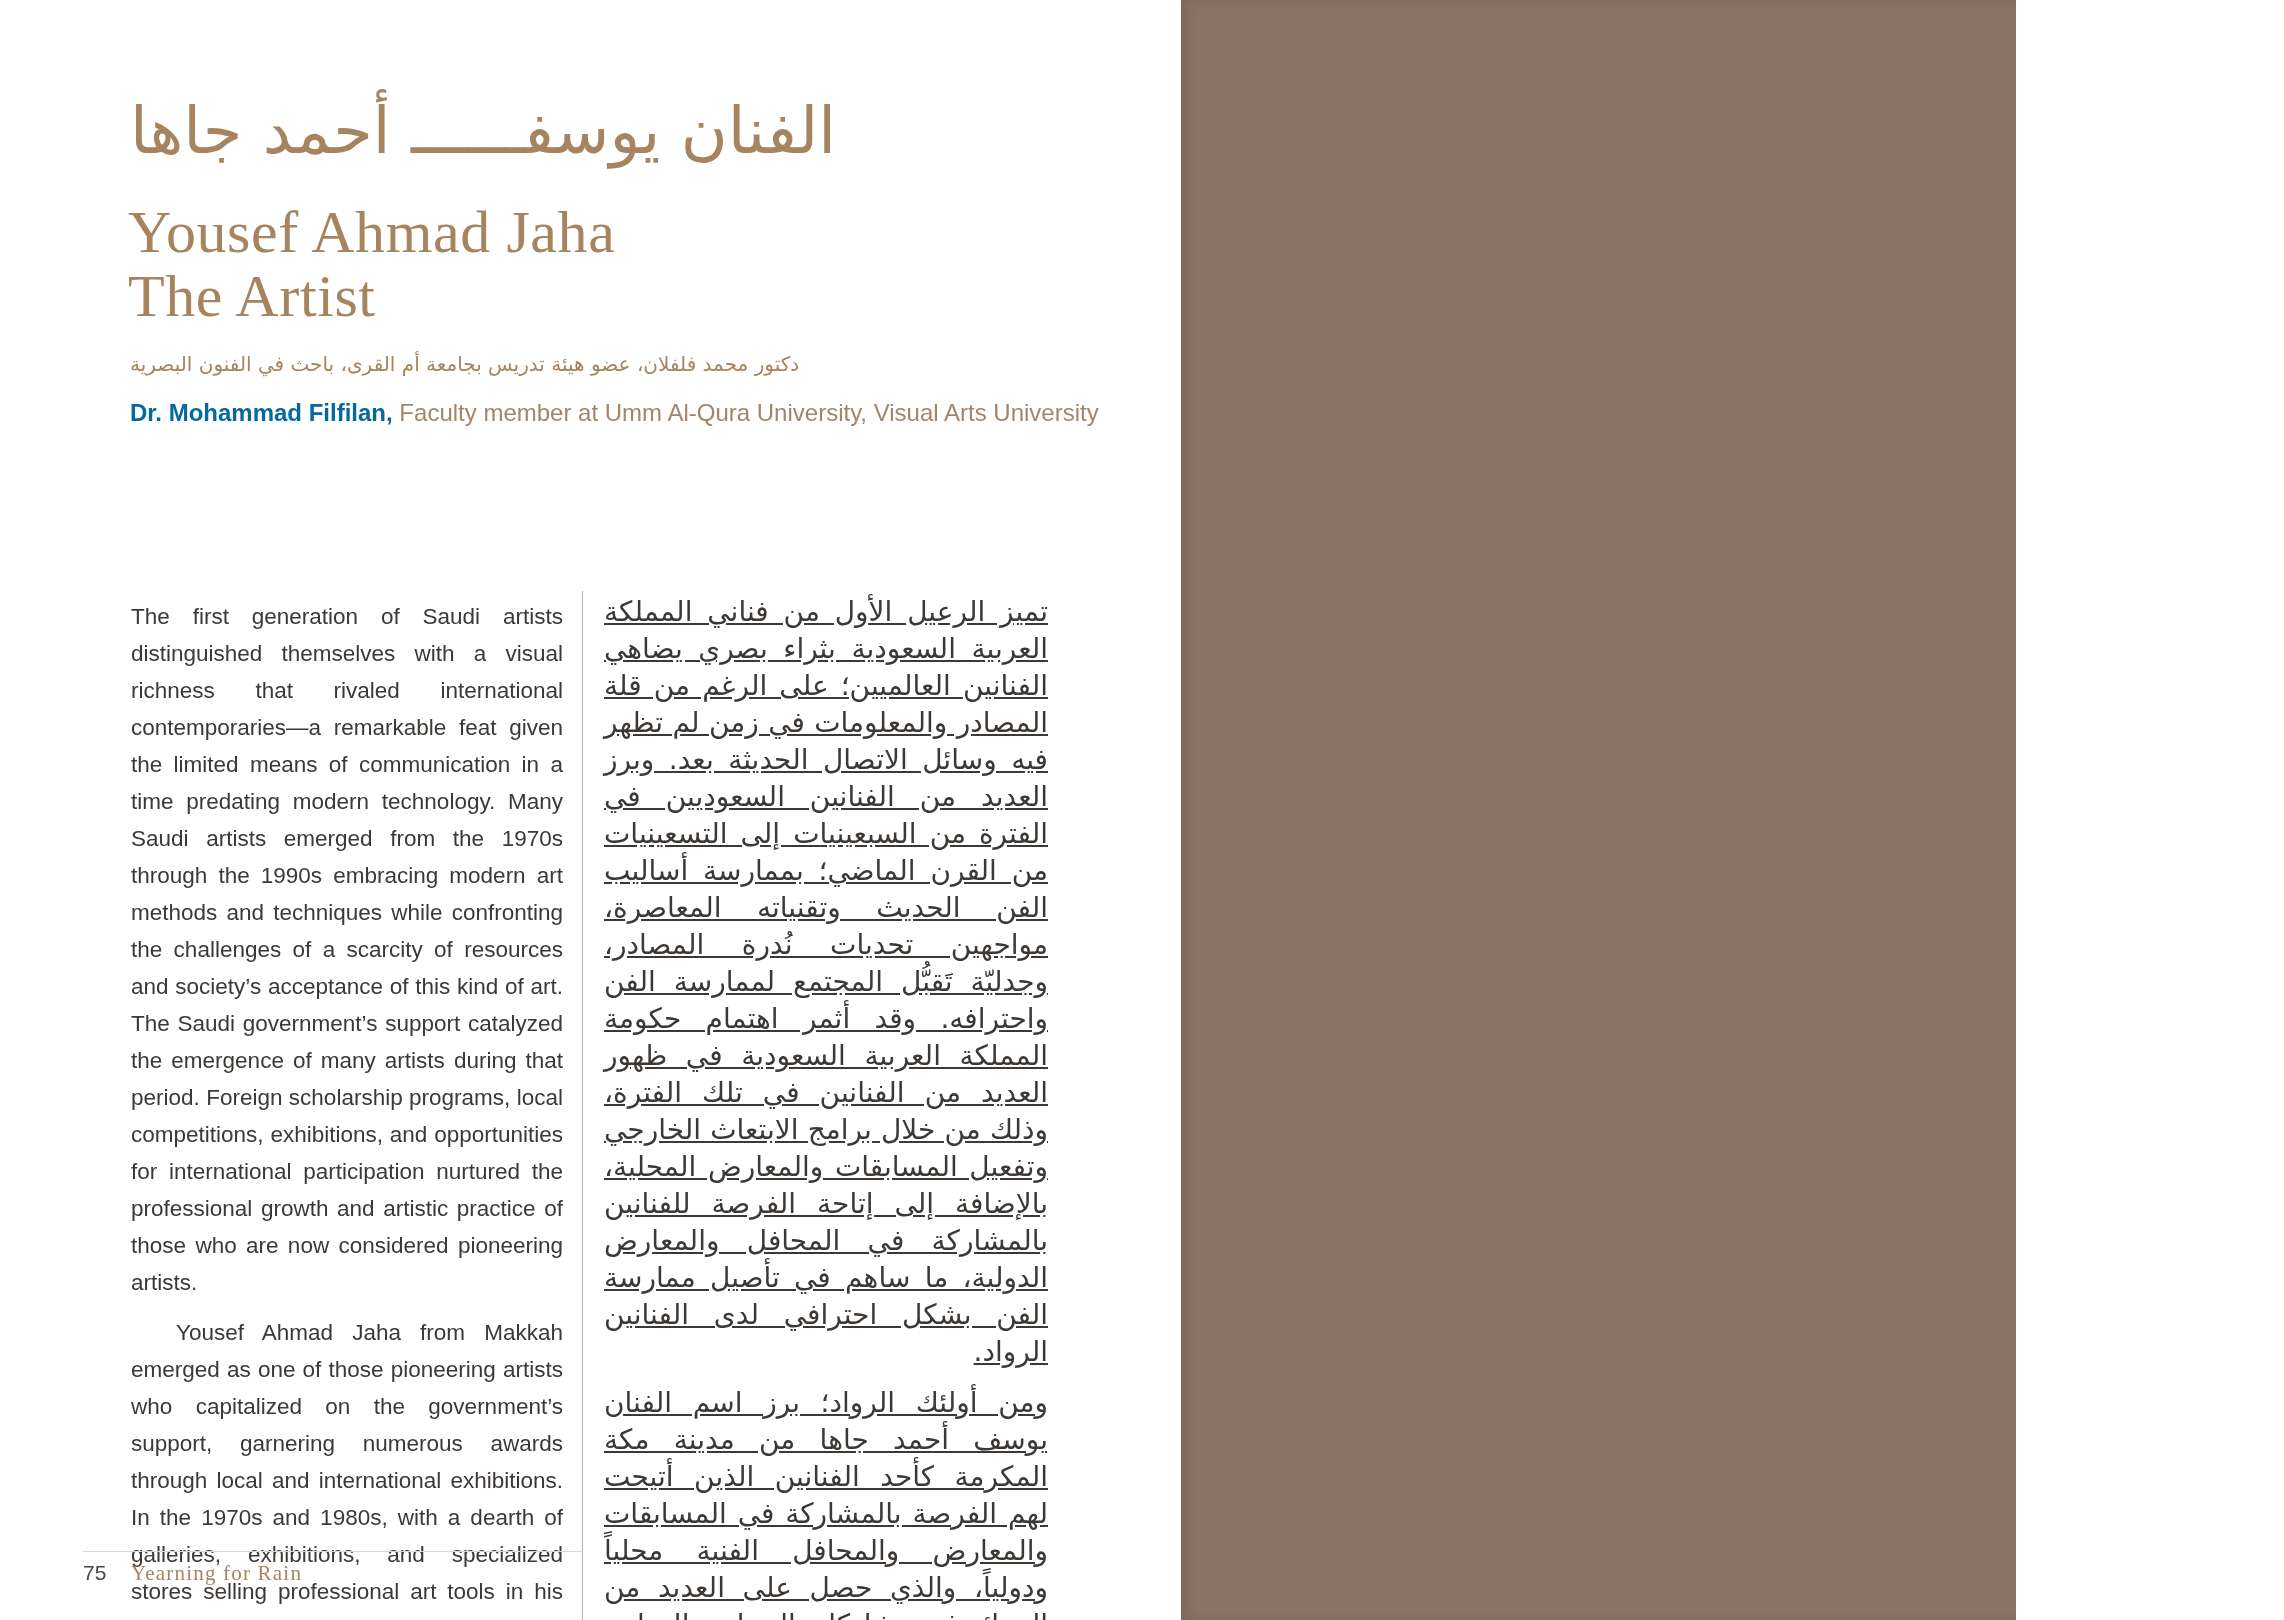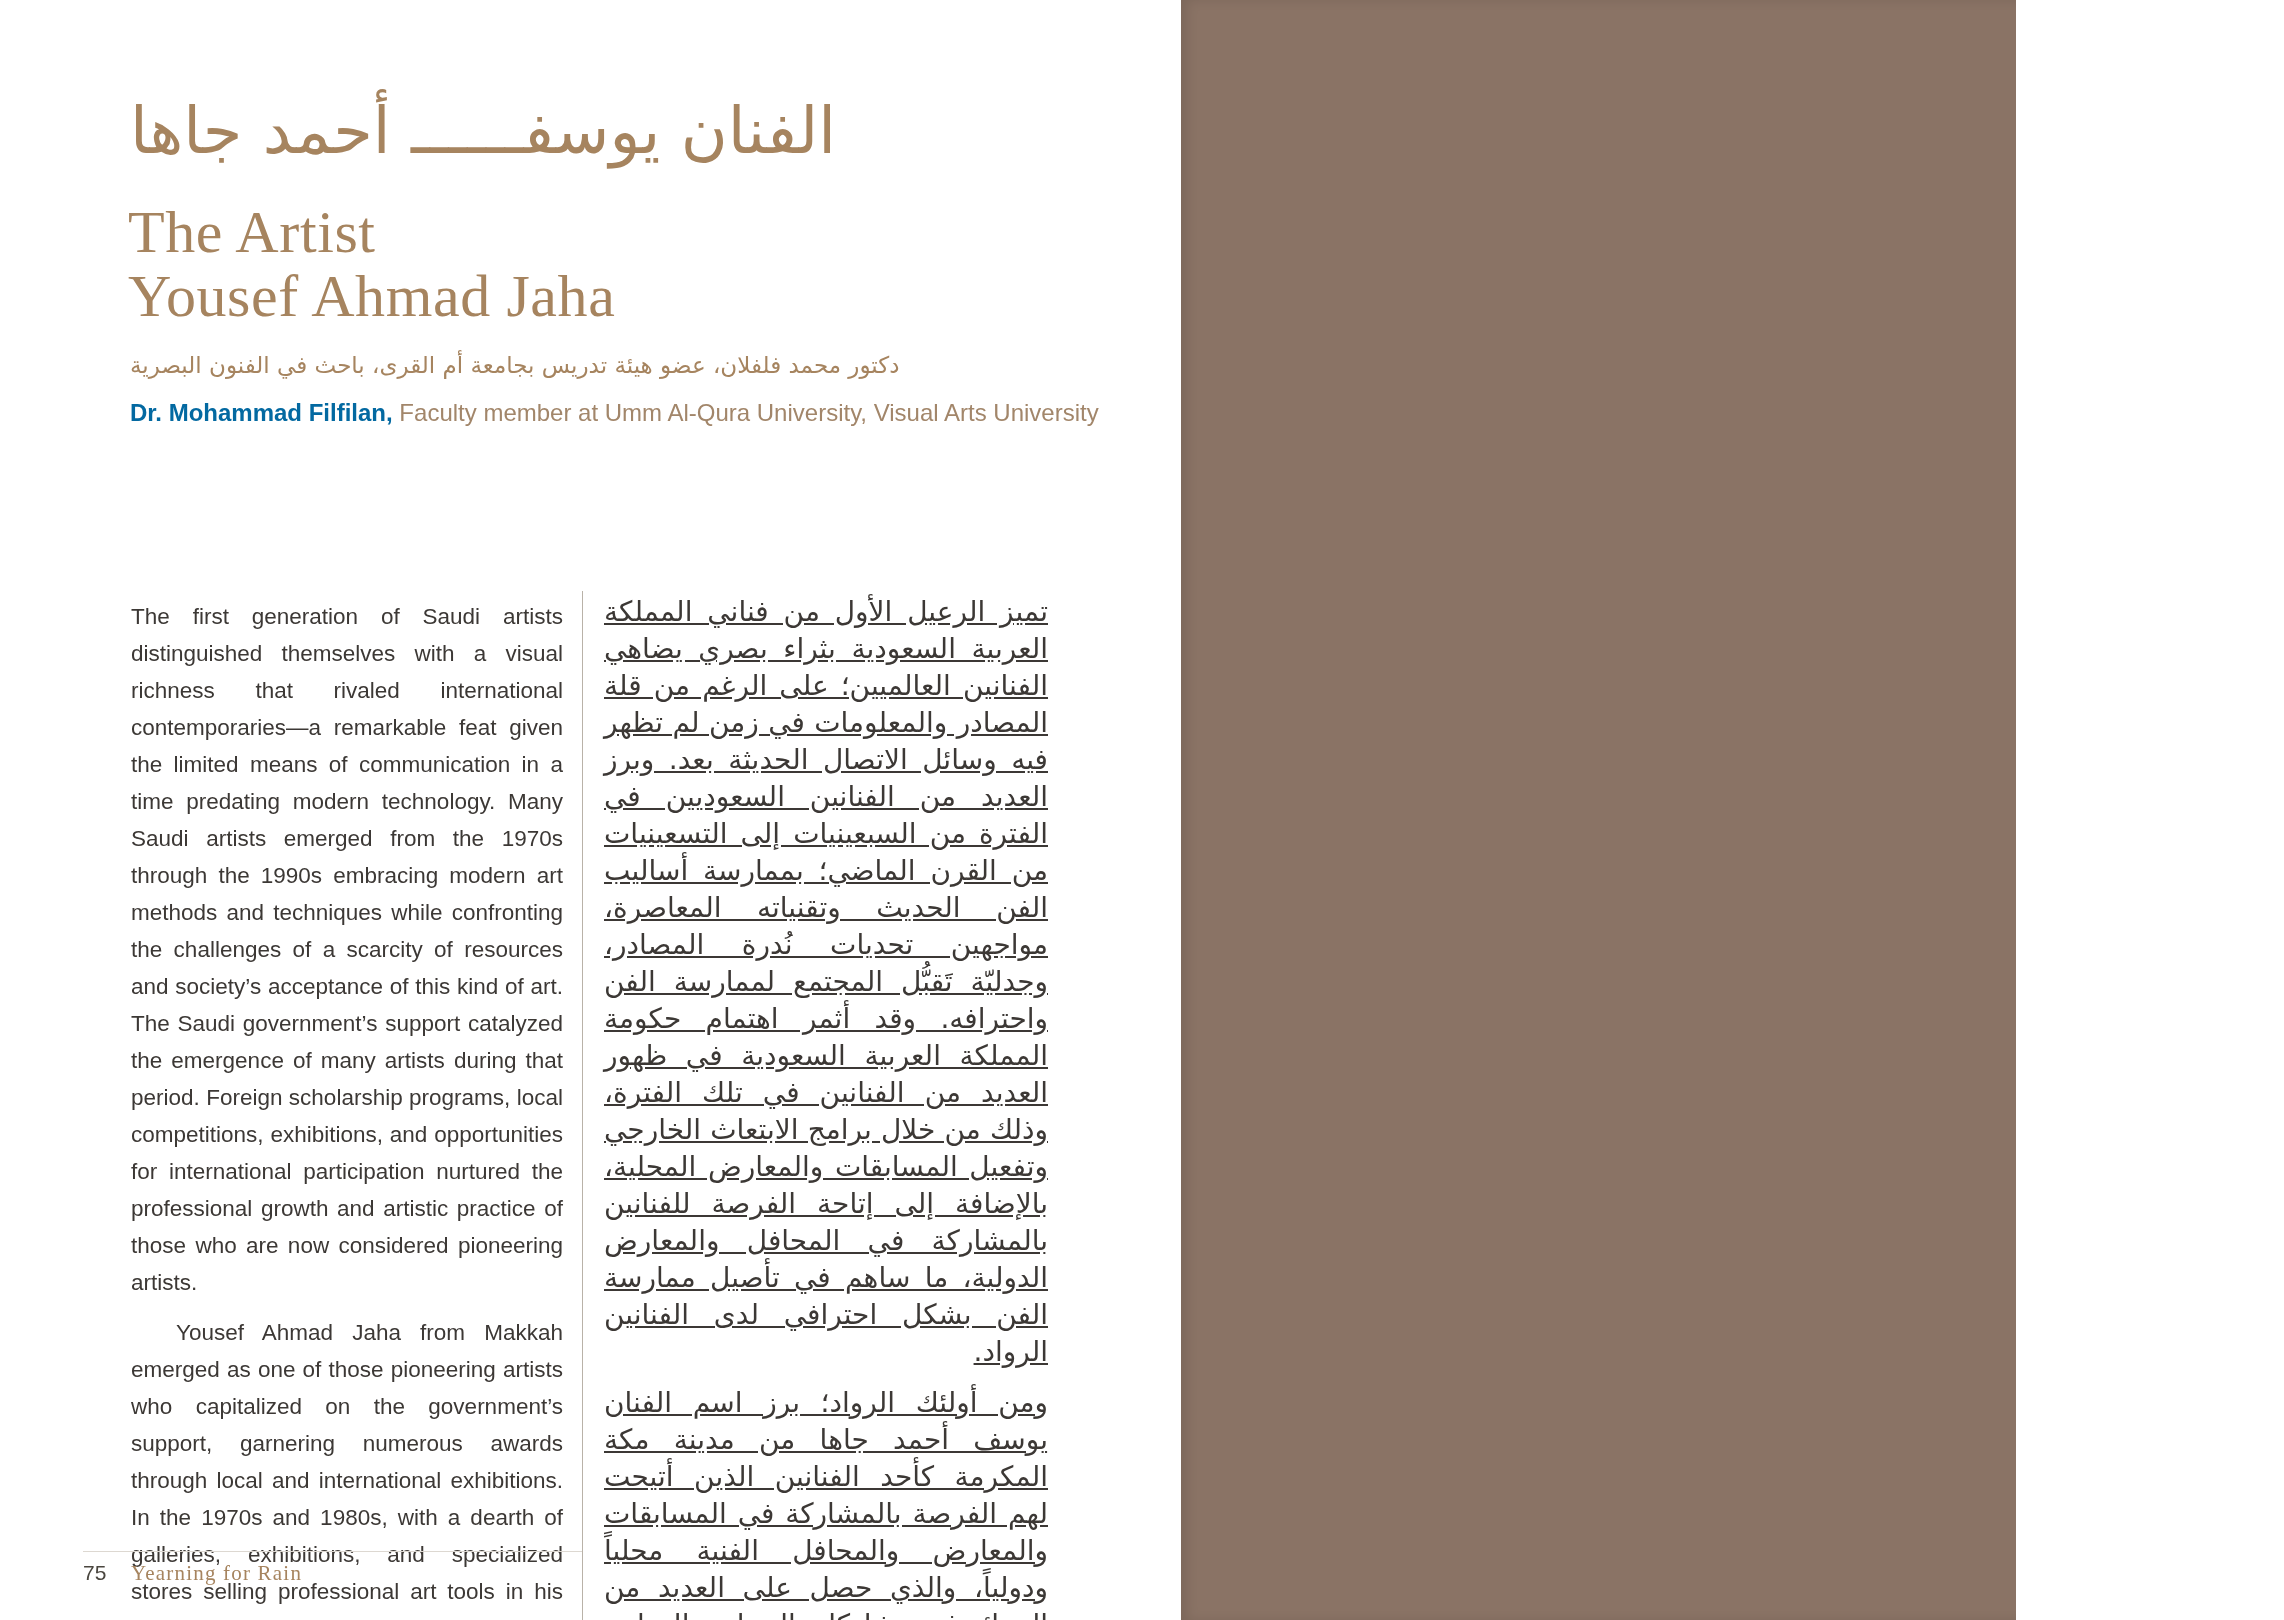--- a/index.html
+++ b/index.html
@@ -45,21 +45,21 @@
     font-weight:400;
     font-size:60px;
     line-height:64px;
     color:var(--accent);
     letter-spacing:0.6px;
   }
   .byline-ar{
     position:absolute;
     left:102px;top:352px;
     font-family:"DejaVu Sans",sans-serif;
-    font-size:23px;
+    font-size:20px;
     color:var(--accent);
     white-space:nowrap;
     direction:rtl;
   }
   .byline-en{
     position:absolute;
     left:102px;top:399px;
     font-size:24px;
     color:#a2866a;
     white-space:nowrap;
@@ -126,22 +126,22 @@
   }
 </style>
 </head>
 <body>
 
 <div class="canvas">
 
   <h1 class="title-ar" dir="rtl">الفنان يوسفــــــ أحمد جاها</h1>
 
   <h2 class="title-en">
+    <span style="display:block">Yousef Ahmad Jaha</span>
     <span style="display:block">The Artist</span>
-    <span style="display:block">Yousef Ahmad Jaha</span>
   </h2>
 
   <div class="byline-ar" dir="rtl">دكتور محمد فلفلان، عضو هيئة تدريس بجامعة أم القرى، باحث في الفنون البصرية</div>
 
   <div class="byline-en">
     <span class="strong">Dr. Mohammad Filfilan,</span><span> Faculty member at Umm Al-Qura University, Visual Arts University</span>
   </div>
 
   <div class="col-en">
     <p>The first generation of Saudi artists distinguished themselves with a visual richness that rivaled international contemporaries—a remarkable feat given the limited means of communication in a time predating modern technology. Many Saudi artists emerged from the 1970s through the 1990s embracing modern art methods and techniques while confronting the challenges of a scarcity of resources and society’s acceptance of this kind of art. The Saudi government’s support catalyzed the emergence of many artists during that period. Foreign scholarship programs, local competitions, exhibitions, and opportunities for international participation nurtured the professional growth and artistic practice of those who are now considered pioneering artists.</p>

